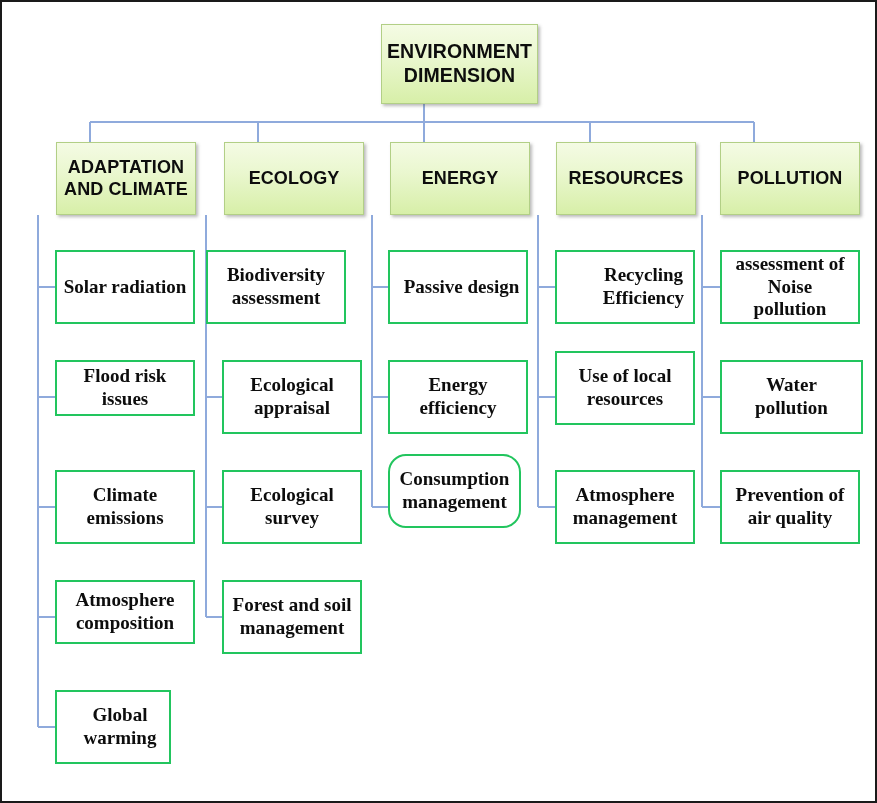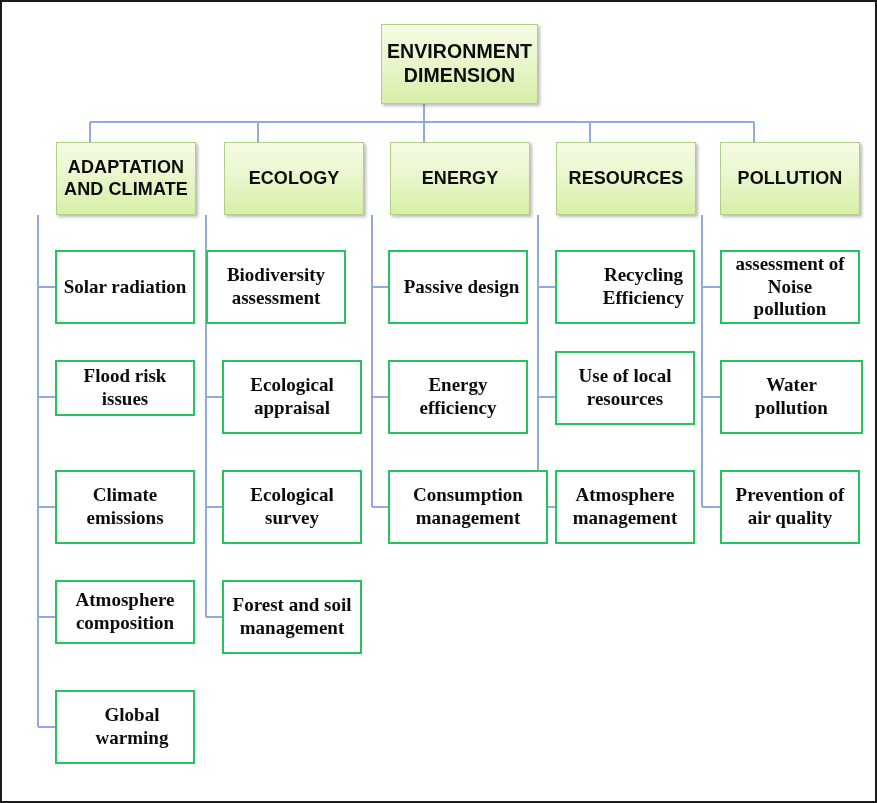--- a/index.html
+++ b/index.html
@@ -123,21 +123,21 @@
 issues</span>
       </div>
       <div class="node node-leaf" style="left: 53px; top: 468px; width: 140px; height: 74px;">
         <span class="node-label">Climate
 emissions</span>
       </div>
       <div class="node node-leaf" style="left: 53px; top: 578px; width: 140px; height: 64px;">
         <span class="node-label">Atmosphere
 composition</span>
       </div>
-      <div class="node node-leaf" style="left: 53px; top: 688px; width: 140px; height: 74px; padding-left: 19px;">
+      <div class="node node-leaf" style="left: 53px; top: 688px; width: 116px; height: 74px; padding-left: 19px;">
         <span class="node-label">Global
 warming</span>
       </div>
       <div class="node node-category" style="left: 186px; top: 140px; width: 140px; height: 73px;">
         <span class="node-label">ECOLOGY</span>
       </div>
       <div class="node node-leaf" style="left: 204px; top: 248px; width: 140px; height: 74px;">
         <span class="node-label">Biodiversity
 assessment</span>
       </div>
@@ -156,21 +156,21 @@
       <div class="node node-category" style="left: 352px; top: 140px; width: 140px; height: 73px;">
         <span class="node-label">ENERGY</span>
       </div>
       <div class="node node-leaf" style="left: 386px; top: 248px; width: 140px; height: 74px; padding-left: 12px;">
         <span class="node-label">Passive design</span>
       </div>
       <div class="node node-leaf" style="left: 386px; top: 358px; width: 140px; height: 74px;">
         <span class="node-label">Energy
 efficiency</span>
       </div>
-      <div class="node node-leaf" style="left: 386px; top: 468px; width: 160px; height: 74px;">
+      <div class="node node-leaf" style="left: 386px; top: 452px; width: 133px; height: 74px; border-radius: 18px;">
         <span class="node-label">Consumption
 management</span>
       </div>
       <div class="node node-category" style="left: 518px; top: 140px; width: 140px; height: 73px;">
         <span class="node-label">RESOURCES</span>
       </div>
       <div class="node node-leaf" style="left: 553px; top: 248px; width: 140px; height: 74px; padding-left: 42px;">
         <span class="node-label">Recycling
 Efficiency</span>
       </div>

